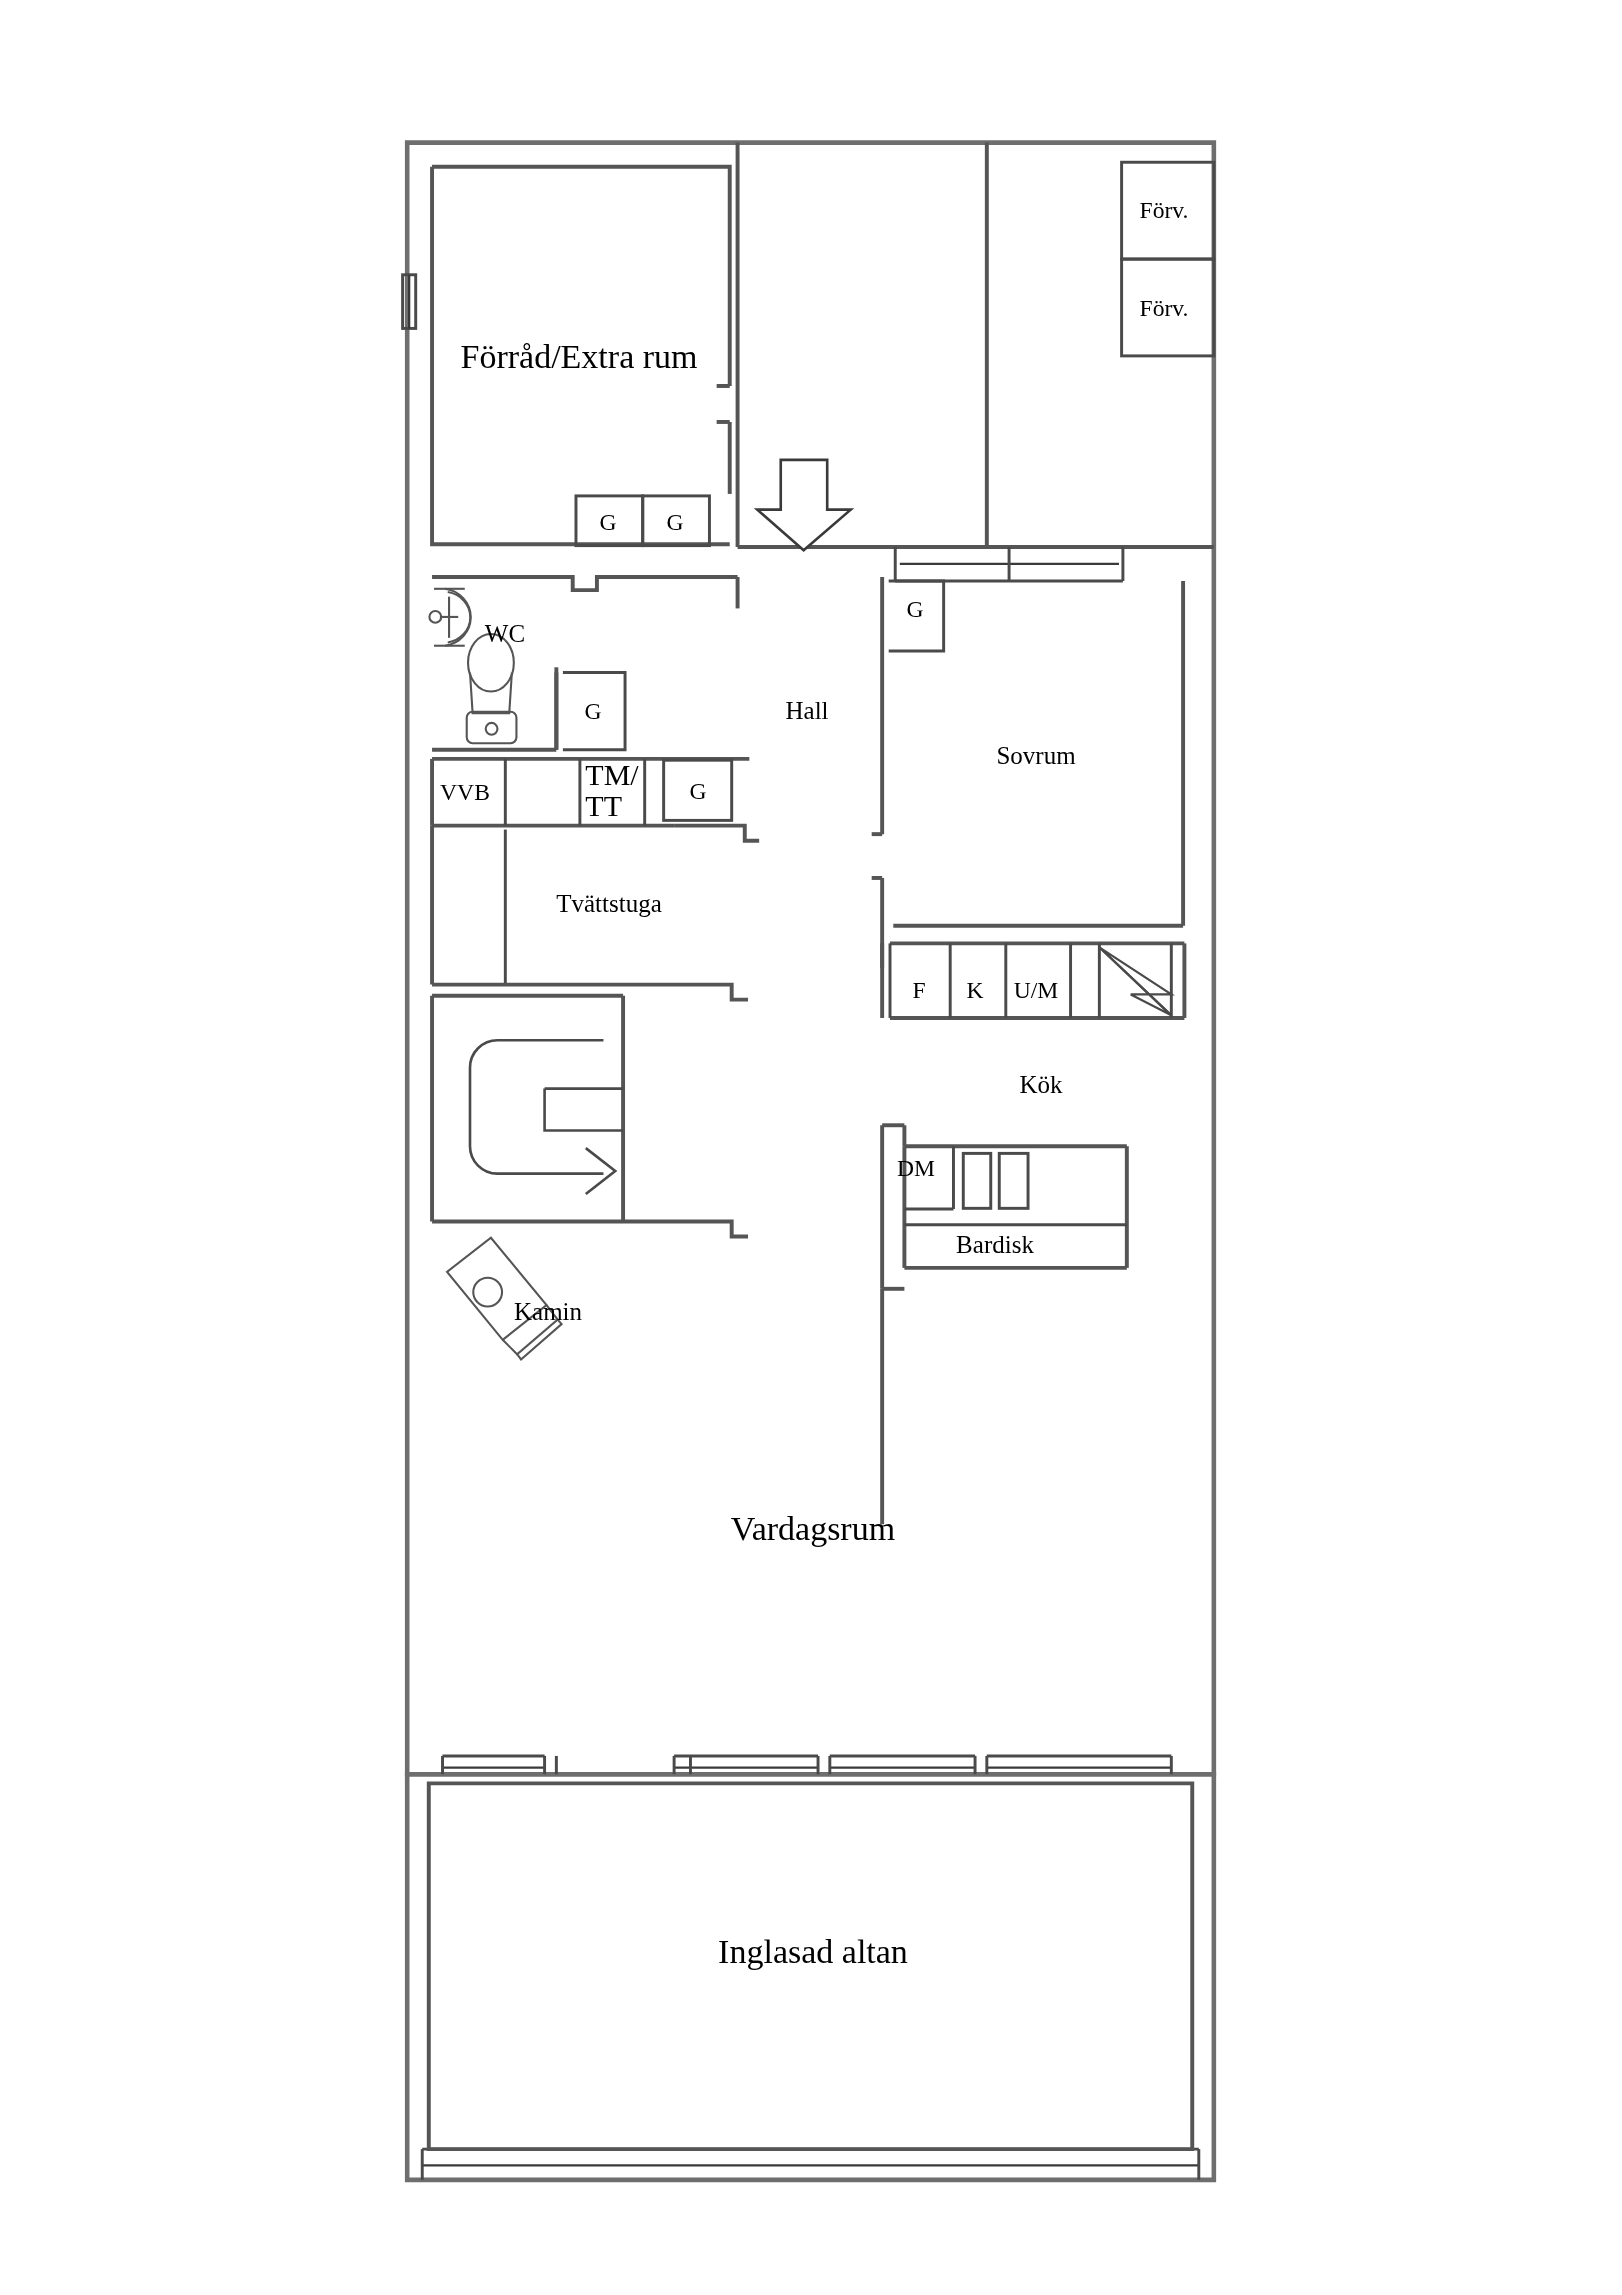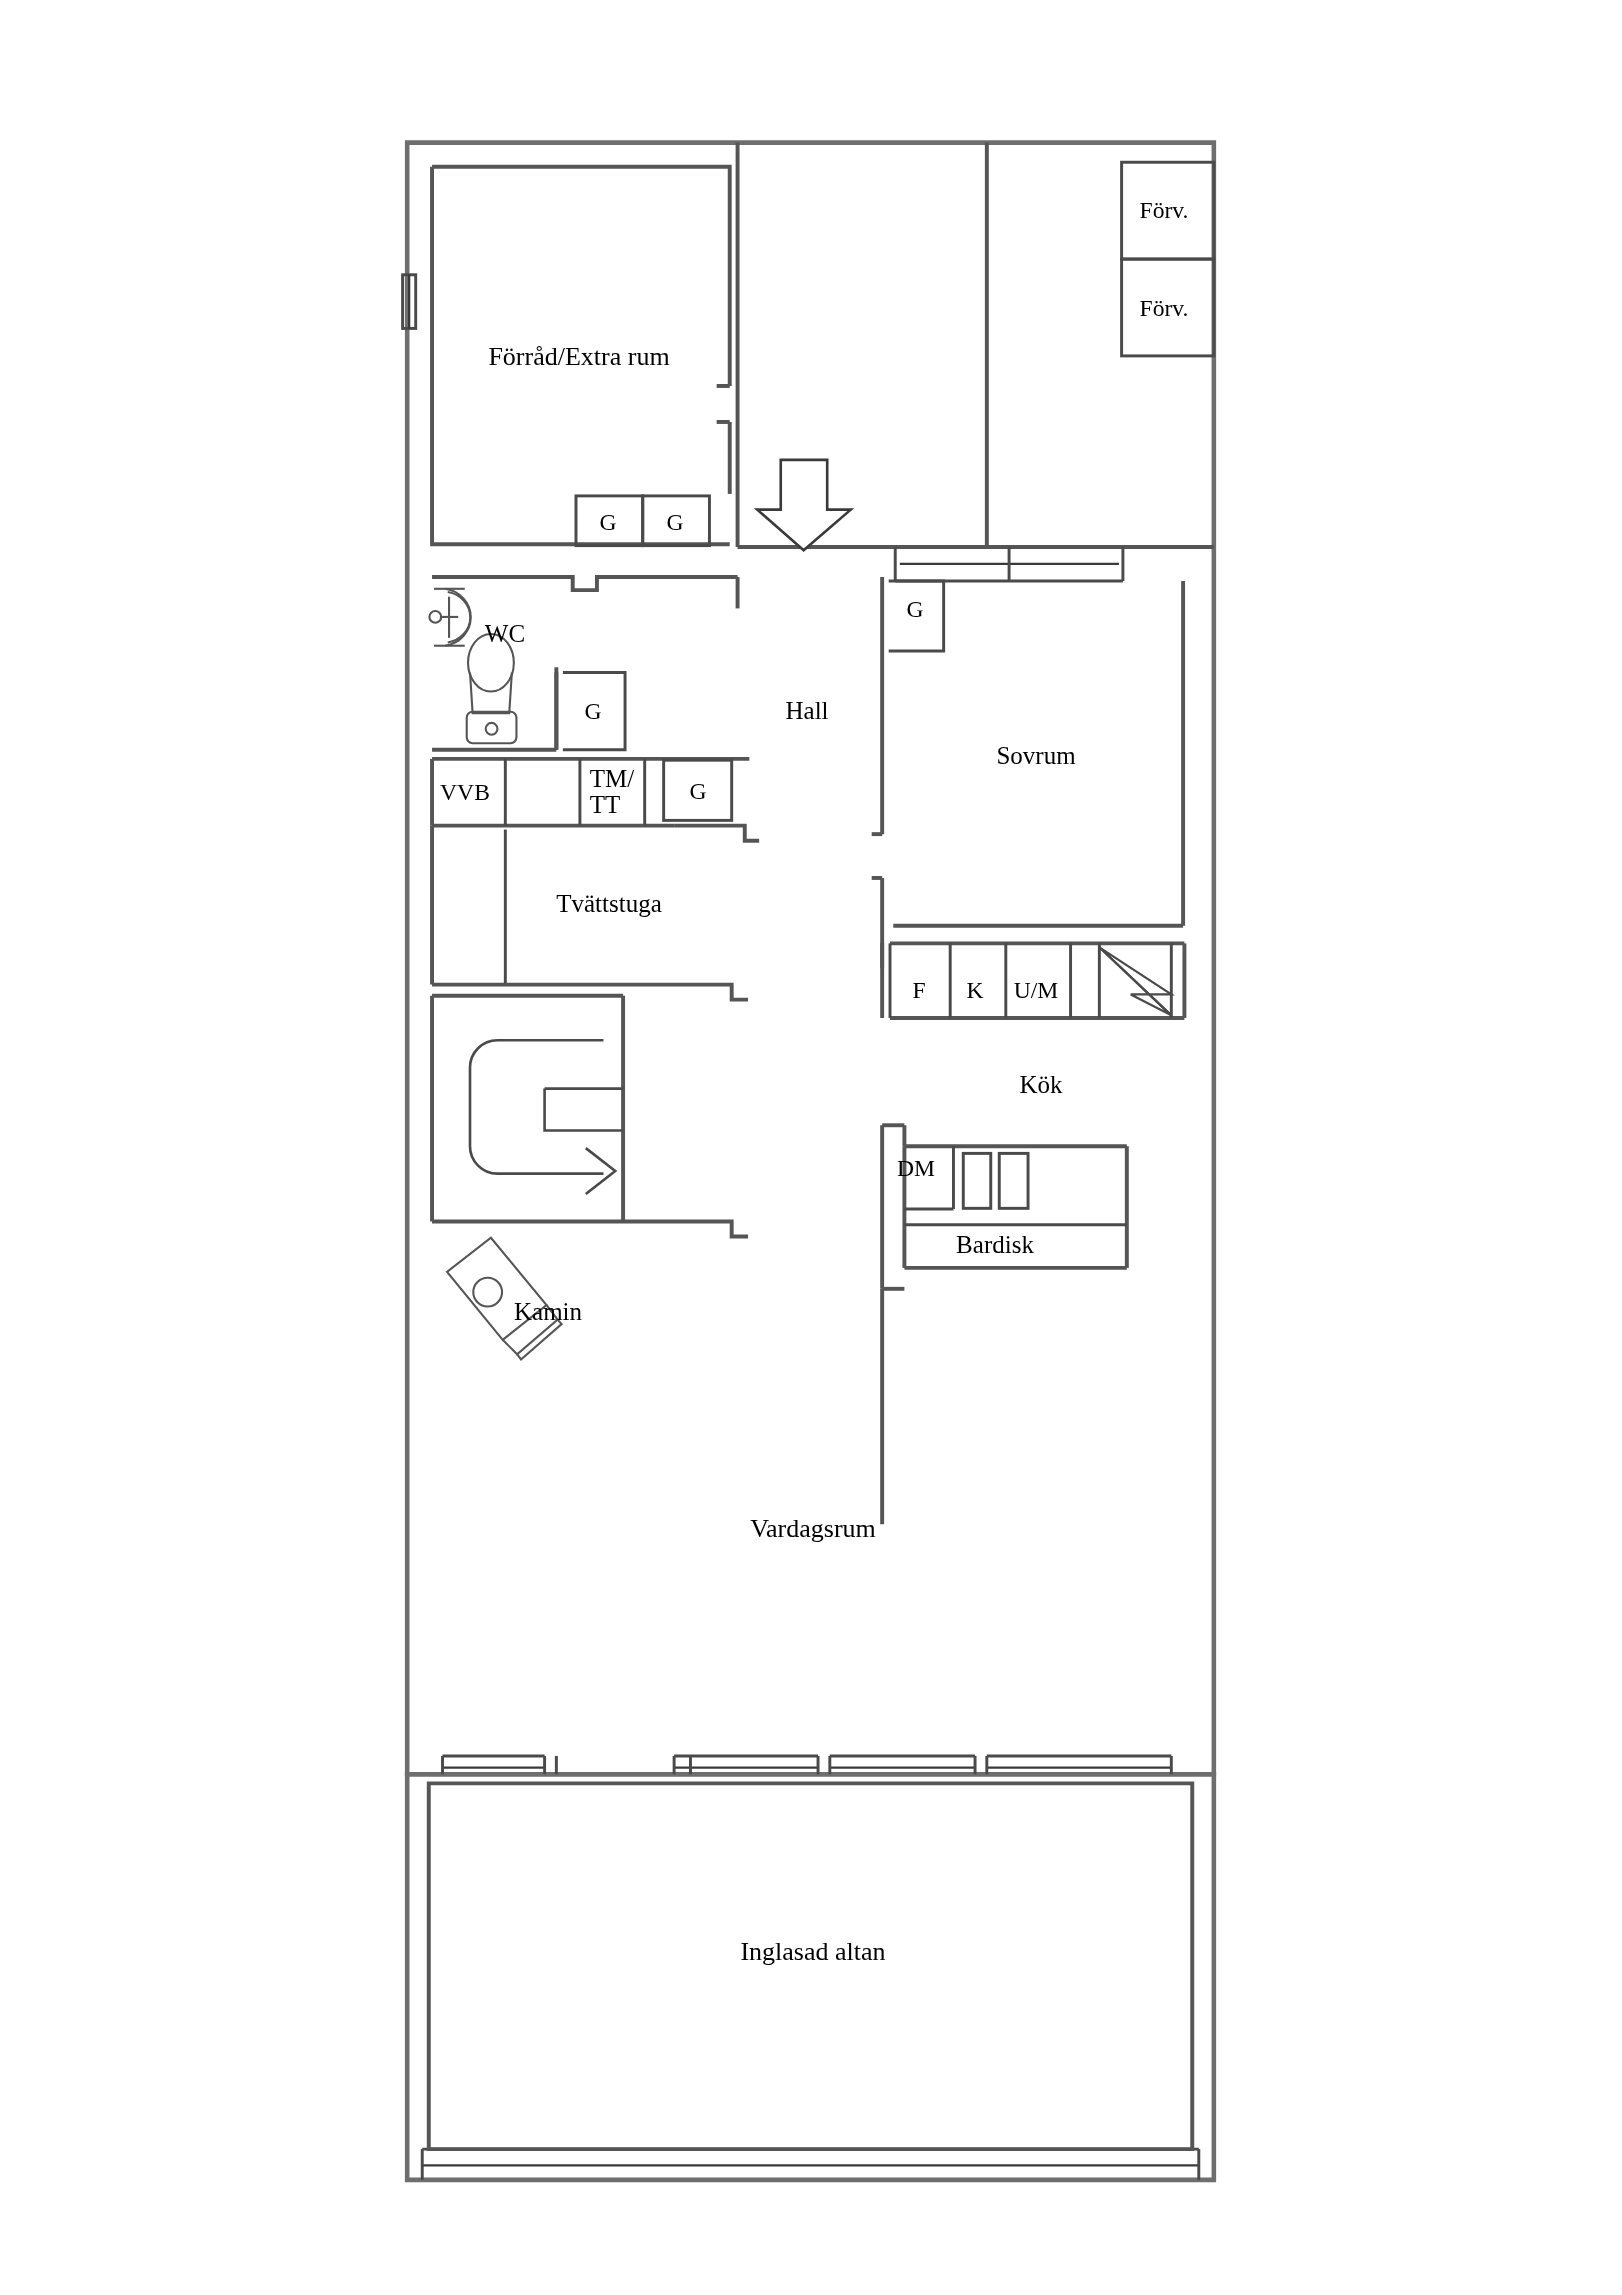--- a/index.html
+++ b/index.html
@@ -43,23 +43,23 @@
     font-family: "Liberation Serif", "DejaVu Serif", serif;
     white-space: nowrap;
     line-height: 1.05;
     -webkit-user-select: none;
     user-select: none;
   }
   .label.center { transform: translate(-50%, -50%); text-align: left; }
   .label.left   { transform: translate(0, -50%); }
 
   .lbl-room     { font-size: 25px; text-align: center; }
-  .lbl-room-lg  { font-size: 26px; }
+  .lbl-room-lg  { font-size: 34px; }
   .lbl-unit     { font-size: 23.6px; }
-  .lbl-stack    { font-size: 25px; line-height: 1.02; }
+  .lbl-stack    { font-size: 30px; line-height: 1.02; }
 </style>
 </head>
 <body>
 
 <div id="plan-root">
 
   <svg id="floorplan" viewBox="0 0 2480 3508">
 
     <g>
 

